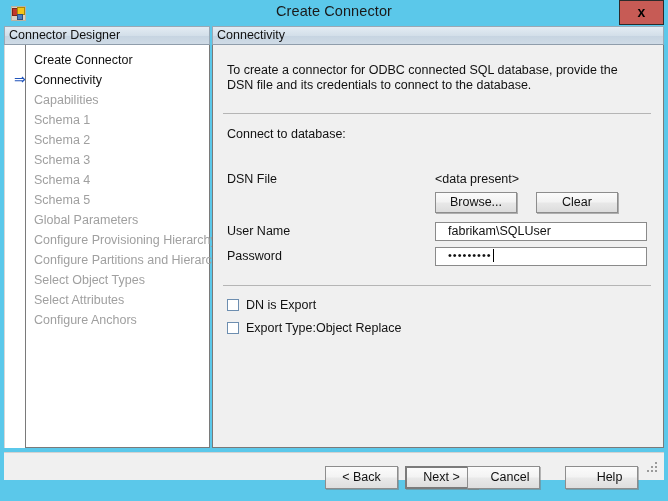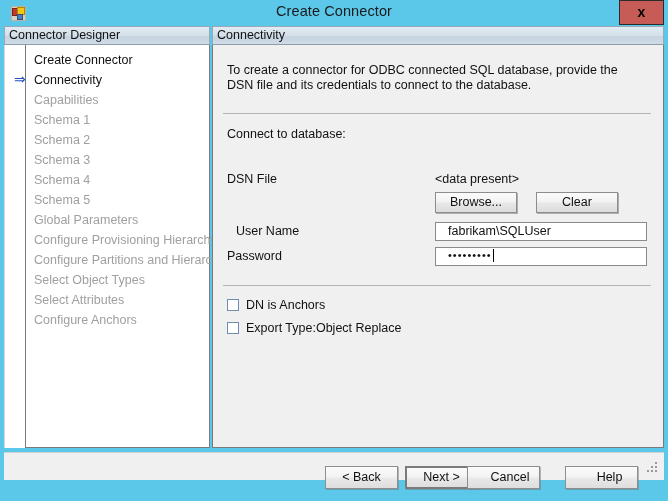--- a/index.html
+++ b/index.html
@@ -189,21 +189,21 @@
 
   .lbl {
     position: absolute;
     font-size: 12.5px;
     color: #111;
     white-space: nowrap;
   }
   .lbl-connect { left: 14px; top: 82px; }
   .lbl-dsn     { left: 14px; top: 127px; }
   .lbl-dsnval  { left: 222px; top: 127px; }
-  .lbl-user    { left: 23px; top: 179px; text-align: right; }
+  .lbl-user    { left: 14px; top: 179px; text-align: right; }
   .lbl-pass    { left: 14px; top: 204px; }
 
   .btn {
     position: absolute;
     box-sizing: border-box;
     background: linear-gradient(to bottom, #fbfbfb 0%, #f2f2f2 48%, #e8e8e8 52%, #dcdcdc 100%);
     border: 1px solid #8d8d8d;
     font-size: 12.5px;
     color: #111;
     text-align: center;
@@ -361,21 +361,21 @@
 
       <div class="lbl lbl-user">User Name</div>
       <div class="txtfield fld-user">fabrikam\SQLUser</div>
 
       <div class="lbl lbl-pass">Password</div>
       <div class="txtfield fld-pass"><span class="pwd-dots">•••••••••</span><span class="caret"></span></div>
 
       <div class="divider d2"></div>
 
       <div class="cbrow cb1">
-        <span class="cbox"></span><span>DN is Anchors</span>
+        <span class="cbox"></span><span>DN is Export</span>
       </div>
       <div class="cbrow cb2">
         <span class="cbox"></span><span>Export Type:Object Replace</span>
       </div>
 
     </div>
   </div>
 
   <div class="bottom-bar">
     <div class="bbtn b-back">&lt; Back</div>

